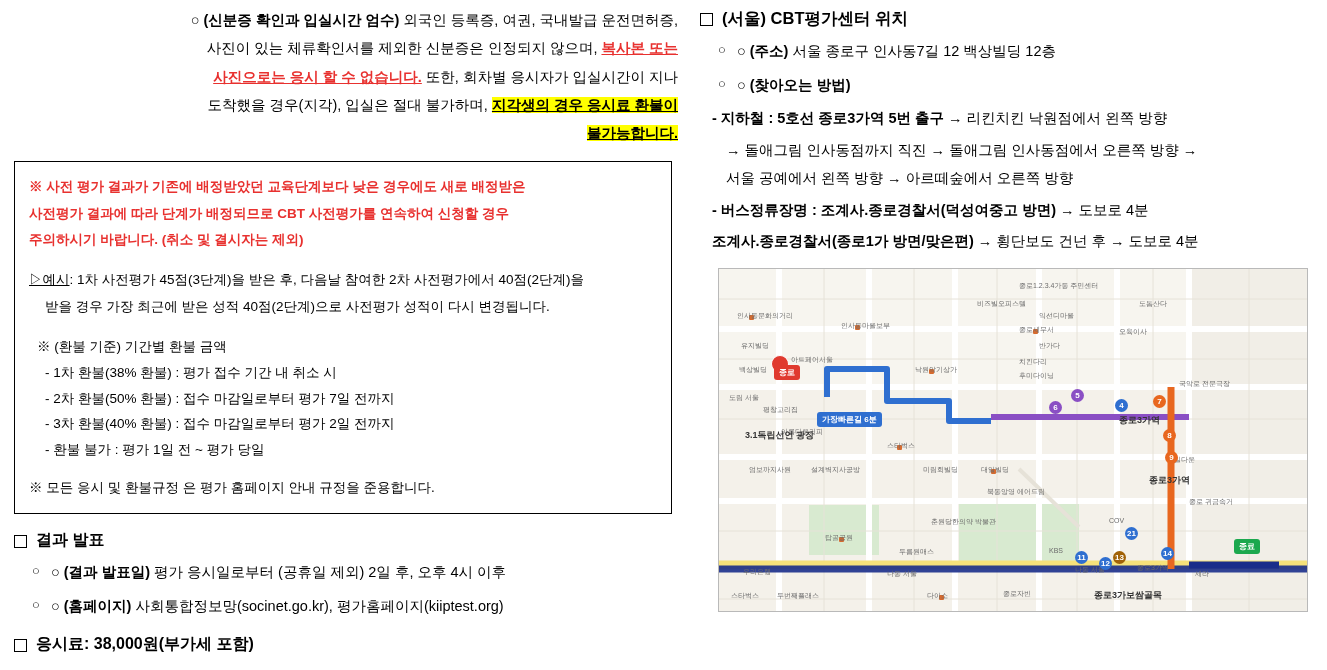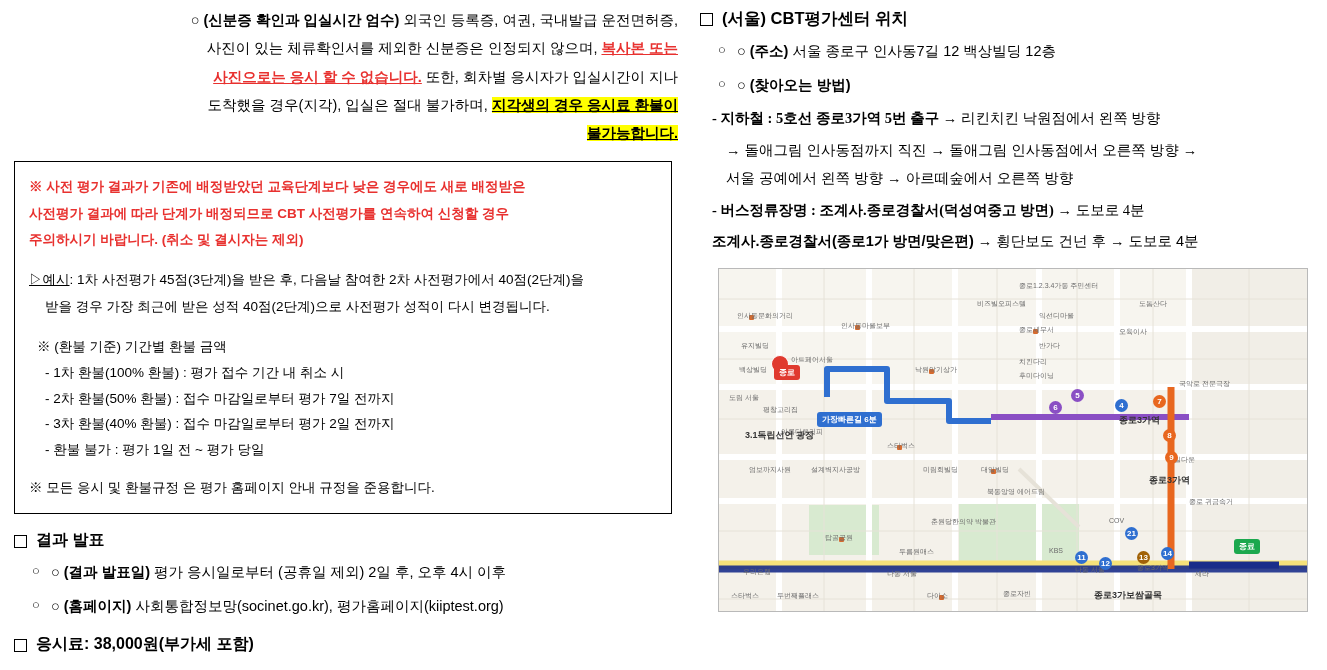--- a/index.html
+++ b/index.html
@@ -119,21 +119,20 @@
     width: 19px;
     font-size: 13px;
   }
 
   .dash-row {
     display: flex;
     align-items: flex-start;
     font-size: 14.5px;
     line-height: 1.92;
     margin: 4px 0 4px 12px;
-    font-family: Liberation Serif, serif;
   }
   .cont-line {
     font-size: 14.5px;
     line-height: 1.92;
     margin-left: 44px;
   }
   .cont-line.tight { margin-left: 26px; }
 
   
   .map-wrap {
@@ -224,21 +223,21 @@
 
       <div class="example">
         <span class="ln">
           <span class="u">▷예시</span><span>: 1차 사전평가 45점(3단계)을 받은 후, 다음날 참여한 2차 사전평가에서 40점(2단계)을</span>
         </span>
         <span class="ln ln2">받을 경우 가장 최근에 받은 성적 40점(2단계)으로 사전평가 성적이 다시 변경됩니다.</span>
       </div>
 
       <div class="refund-title">※ (환불 기준) 기간별 환불 금액</div>
       <div class="refund-list">
-        <span class="ln">- 1차 환불(100% 환불) : 평가 접수 기간 내 취소 시</span>
+        <span class="ln">- 1차 환불(38% 환불) : 평가 접수 기간 내 취소 시</span>
         <span class="ln">- 2차 환불(50% 환불) : 접수 마감일로부터 평가 7일 전까지</span>
         <span class="ln">- 3차 환불(40% 환불) : 접수 마감일로부터 평가 2일 전까지</span>
         <span class="ln">- 환불 불가 : 평가 1일 전 ~ 평가 당일</span>
       </div>
 
       <div class="footnote">※ 모든 응시 및 환불규정 은 평가 홈페이지 안내 규정을 준용합니다.</div>
     </div>
 
     <div class="sec-head">
       <span class="sq"></span>
@@ -418,19 +417,19 @@
       <div id="map-nums">
           <div class="subway-num" style="left: 330px; top: 132px; background: rgb(138, 79, 196);">6</div>
           <div class="subway-num" style="left: 352px; top: 120px; background: rgb(138, 79, 196);">5</div>
           <div class="subway-num" style="left: 396px; top: 130px; background: rgb(47, 111, 208);">4</div>
           <div class="subway-num" style="left: 434px; top: 126px; background: rgb(232, 103, 31);">7</div>
           <div class="subway-num" style="left: 444px; top: 160px; background: rgb(232, 103, 31);">8</div>
           <div class="subway-num" style="left: 446px; top: 182px; background: rgb(232, 103, 31);">9</div>
           <div class="subway-num" style="left: 406px; top: 258px; background: rgb(47, 111, 208);">21</div>
           <div class="subway-num" style="left: 356px; top: 282px; background: rgb(47, 111, 208);">11</div>
           <div class="subway-num" style="left: 380px; top: 288px; background: rgb(47, 111, 208);">12</div>
-          <div class="subway-num" style="left: 418px; top: 282px; background: #a16207;">13</div>
+          <div class="subway-num" style="left: 394px; top: 282px; background: #a16207;">13</div>
           <div class="subway-num" style="left: 442px; top: 278px; background: rgb(47, 111, 208);">14</div>
         </div>
     </div>
 
   </div>
 </div>
 
 </body></html>

